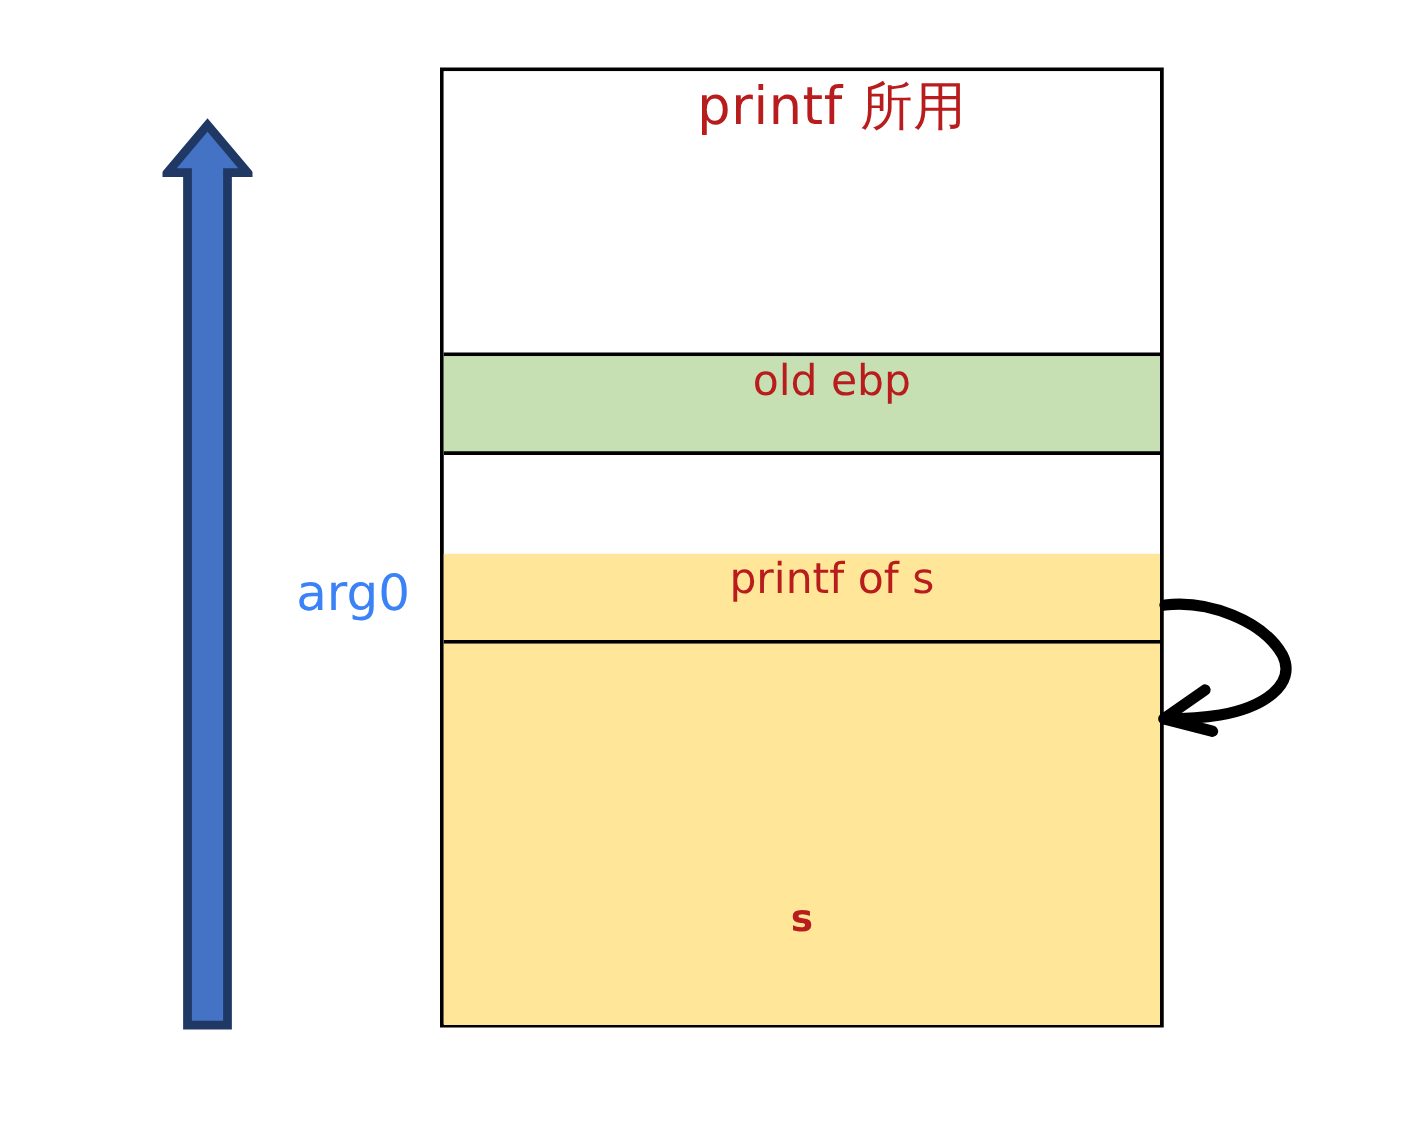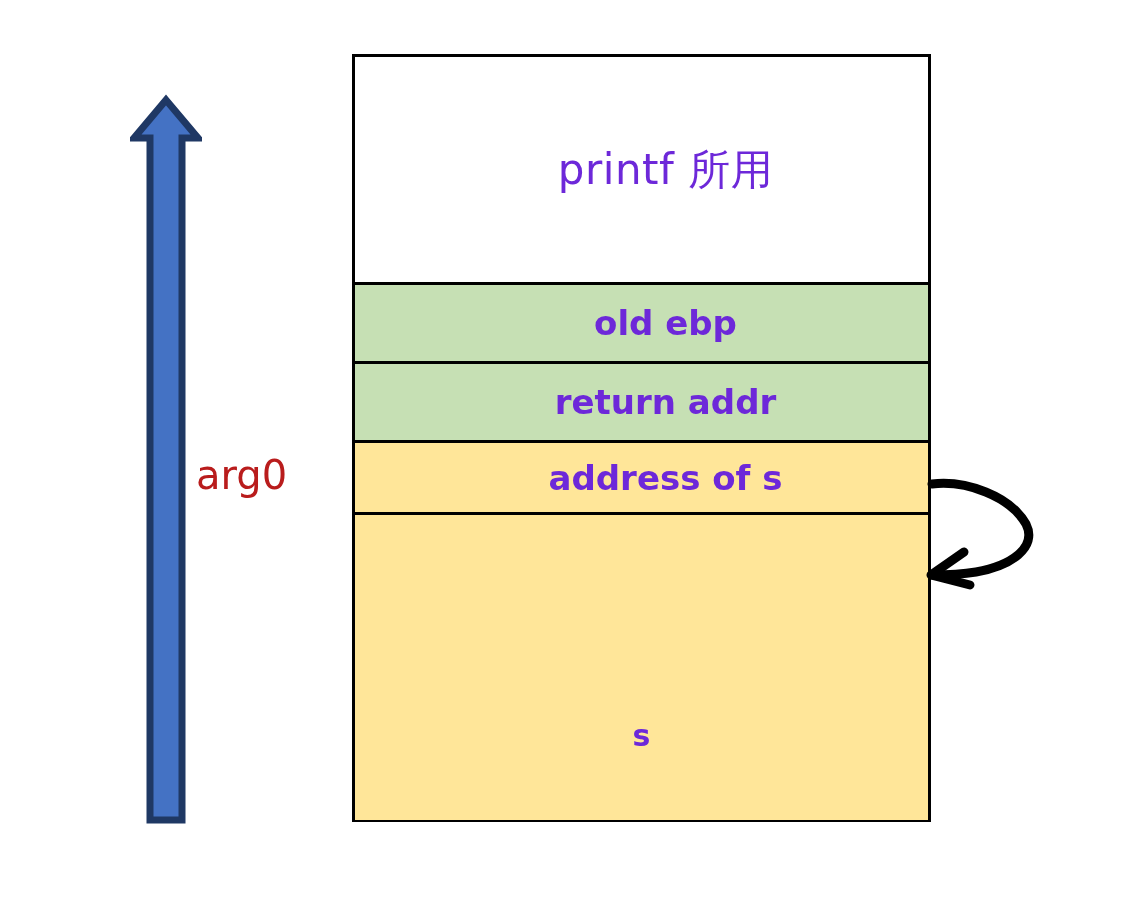--- a/index.html
+++ b/index.html
@@ -28,23 +28,23 @@
     height: 768px;
     border: 3px solid #000000;
     box-sizing: border-box;
   }
   .stack-row {
     position: absolute;
     left: 0;
     width: 100%;
     box-sizing: border-box;
     display: flex;
-    align-items: center;
+    align-items: flex-start;
     justify-content: center;
-    color: #6d28d9;
+    color: #b91c1c;
     padding-left: 48px;
   }
   .row-printf {
     top: 0;
     height: 228px;
     background: #ffffff;
     border-bottom: 3px solid #000000;
   }
   .row-oldebp {
     top: 228px;
@@ -70,40 +70,41 @@
     background: #ffe699;
   }
 
   .label-printf {
     font-size: 42px;
     font-weight: 400;
     letter-spacing: 0.5px;
   }
   .label-bold {
     font-size: 34px;
-    font-weight: 700;
+    font-weight: 400;
   }
   .label-s {
     font-size: 30px;
     font-weight: 700;
     position: absolute;
     top: 203px;
     left: 0;
     width: 100%;
     text-align: center;
   }
 
   
   .arg-label {
     position: absolute;
     width: 120px;
+    text-align: right;
     font-size: 40px;
     font-weight: 400;
-    color: #b91c1c;
-    left: 196px;
+    color: #3b82f6;
+    left: 208px;
   }
   .arg0 { top: 452px; }
   .arg1 { top: 533px; }
   .arg2 { top: 607px; }
 
   
   .blue-arrow {
     position: absolute;
     left: 130px;
     top: 94px;
@@ -136,26 +137,23 @@
   <div class="stack-box">
 
     <div class="stack-row row-printf">
       <span class="label-printf">printf 所用</span>
     </div>
 
     <div class="stack-row row-oldebp">
       <span class="label-bold">old ebp</span>
     </div>
 
-    <div class="stack-row row-retaddr">
-      <span class="label-bold">return addr</span>
-    </div>
 
     <div class="stack-row row-addrs">
-      <span class="label-bold">address of s</span>
+      <span class="label-bold">printf of s</span>
     </div>
 
     <div class="stack-row row-s">
       <span class="label-s">s</span>
     </div>
 
   </div>
 
   <div class="curve-arrow">
     <svg width="135" height="125" viewBox="0 0 135 125" xmlns="http://www.w3.org/2000/svg">

